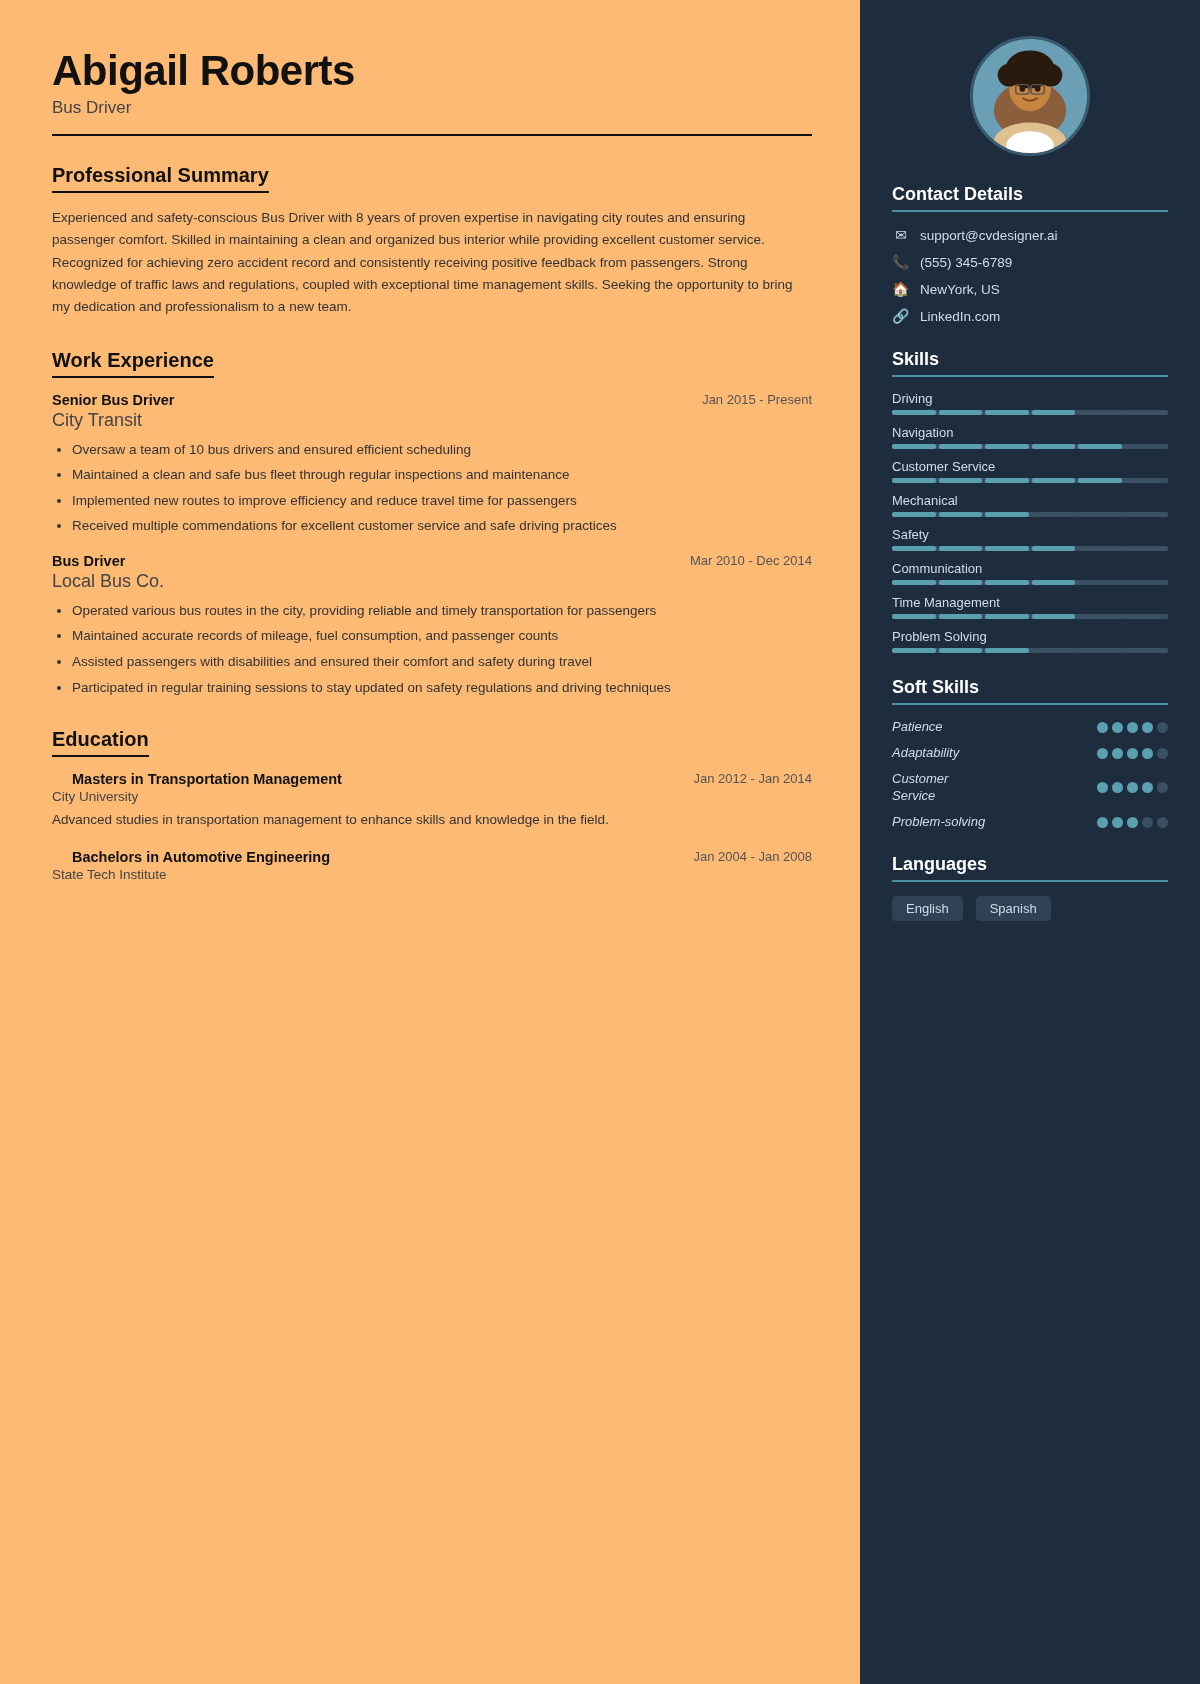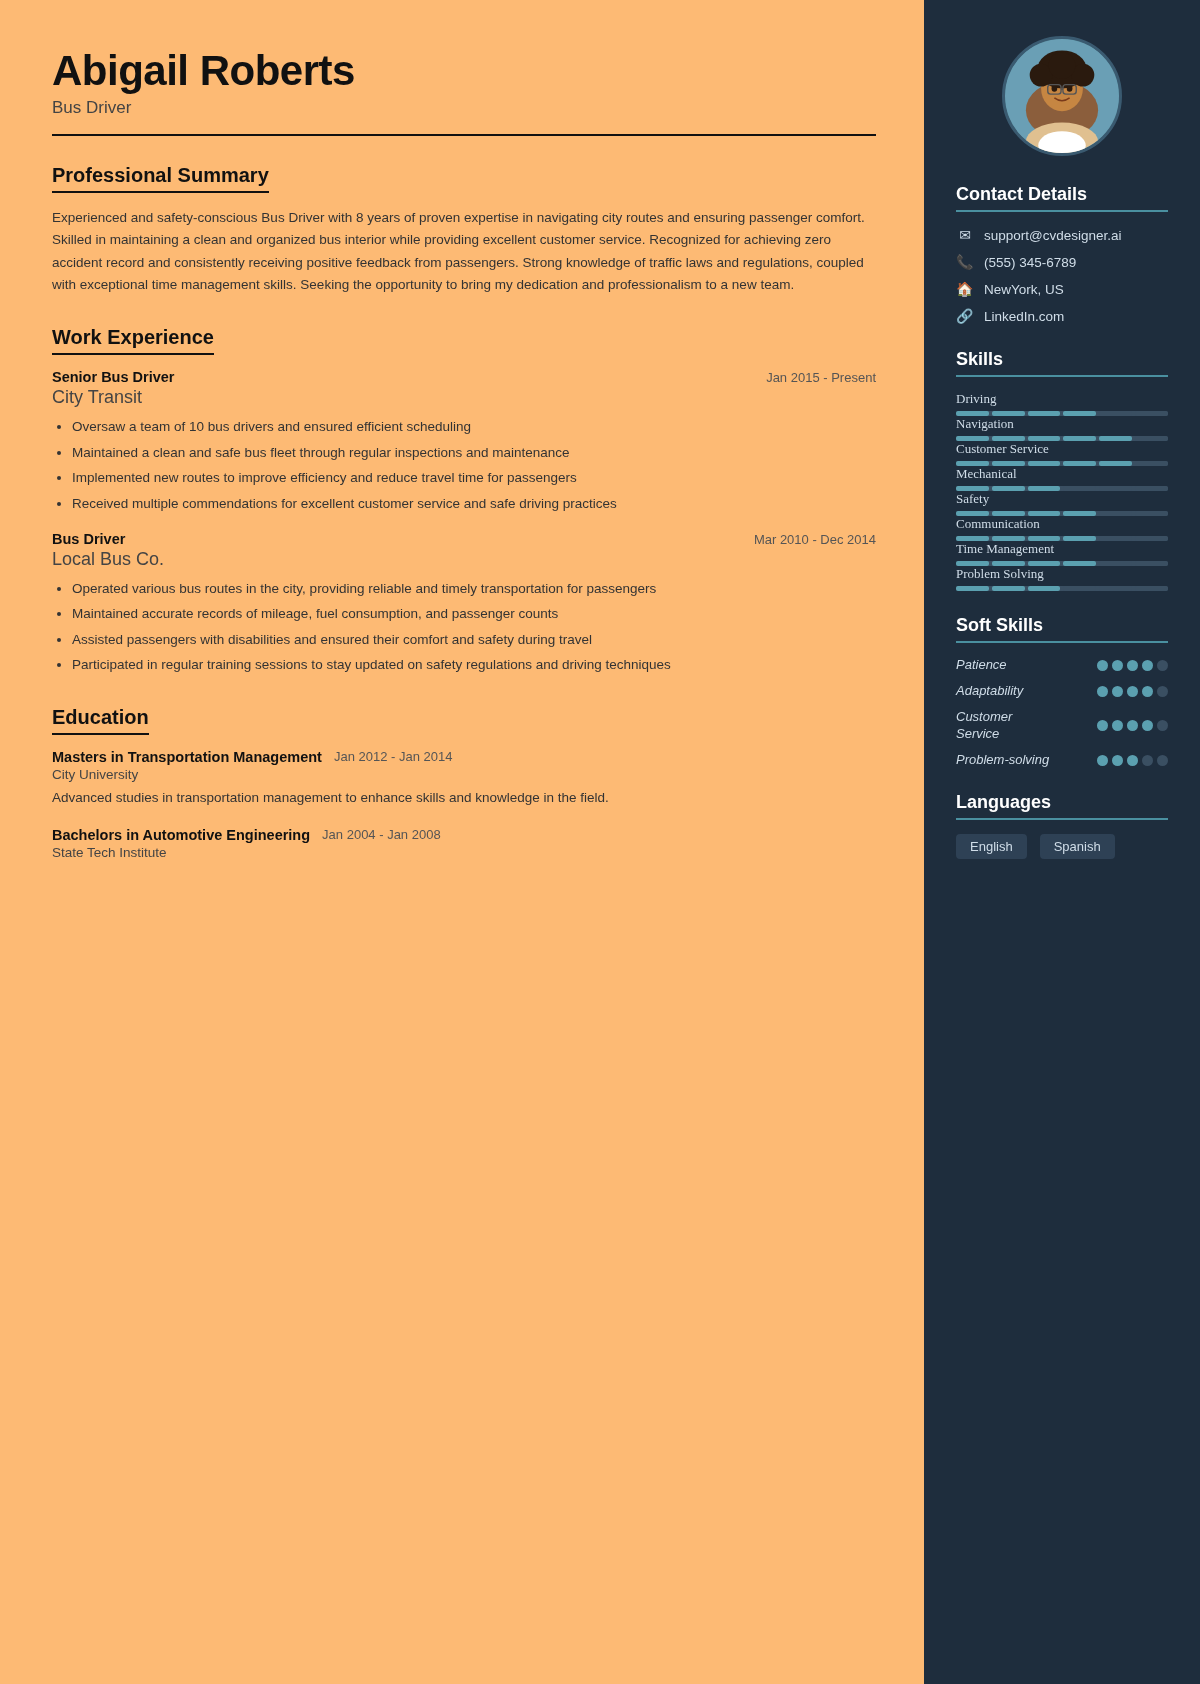--- a/index.html
+++ b/index.html
@@ -53,21 +53,21 @@
 
     .summary-text {
       font-size: 13.5px;
       line-height: 1.65;
       color: #333;
     }
 
     .job-header {
       display: flex;
       justify-content: space-between;
-      align-items: flex-end;
+      align-items: flex-start;
       margin-bottom: 2px;
       gap: 41px;
     }
 
     .job-title-text {
       font-size: 14.5px;
       font-weight: 700;
       color: #111;
     }
 
@@ -91,22 +91,24 @@
 
     .bullet-list li {
       font-size: 13.5px;
       color: #333;
       line-height: 1.6;
       margin-bottom: 4px;
     }
 
     .edu-header {
       display: flex;
+      justify-content: space-between;
       align-items: flex-start;
       margin-bottom: 2px;
+      margin-left: 20px;
     }
 
     .edu-title {
       font-size: 14.5px;
       font-weight: 700;
       color: #111;
     }
 
     .edu-date {
       font-size: 13px;
@@ -123,21 +125,21 @@
 
     .edu-desc {
       font-size: 13.5px;
       color: #333;
       line-height: 1.6;
       margin-bottom: 18px;
     }
 
     
     .right-col {
-      width: 276px;
+      width: 340px;
       background: #1e2d3d;
       padding: 0 0 48px 0;
       color: #fff;
       flex-shrink: 0;
     }
 
     .avatar-area {
       display: flex;
       justify-content: center;
       padding: 36px 0 28px 0;
@@ -185,21 +187,21 @@
       height: 18px;
       flex-shrink: 0;
       display: flex;
       align-items: center;
       justify-content: center;
       font-size: 14px;
     }
 
     
     .skill-item {
-      font-family: Liberation Serif, serif;
+      margin-bottom: 10px;
     }
 
     .skill-name {
       font-size: 13px;
       color: #d0dde8;
       margin-bottom: 4px;
     }
 
     .skill-bar-bg {
       height: 5px;

